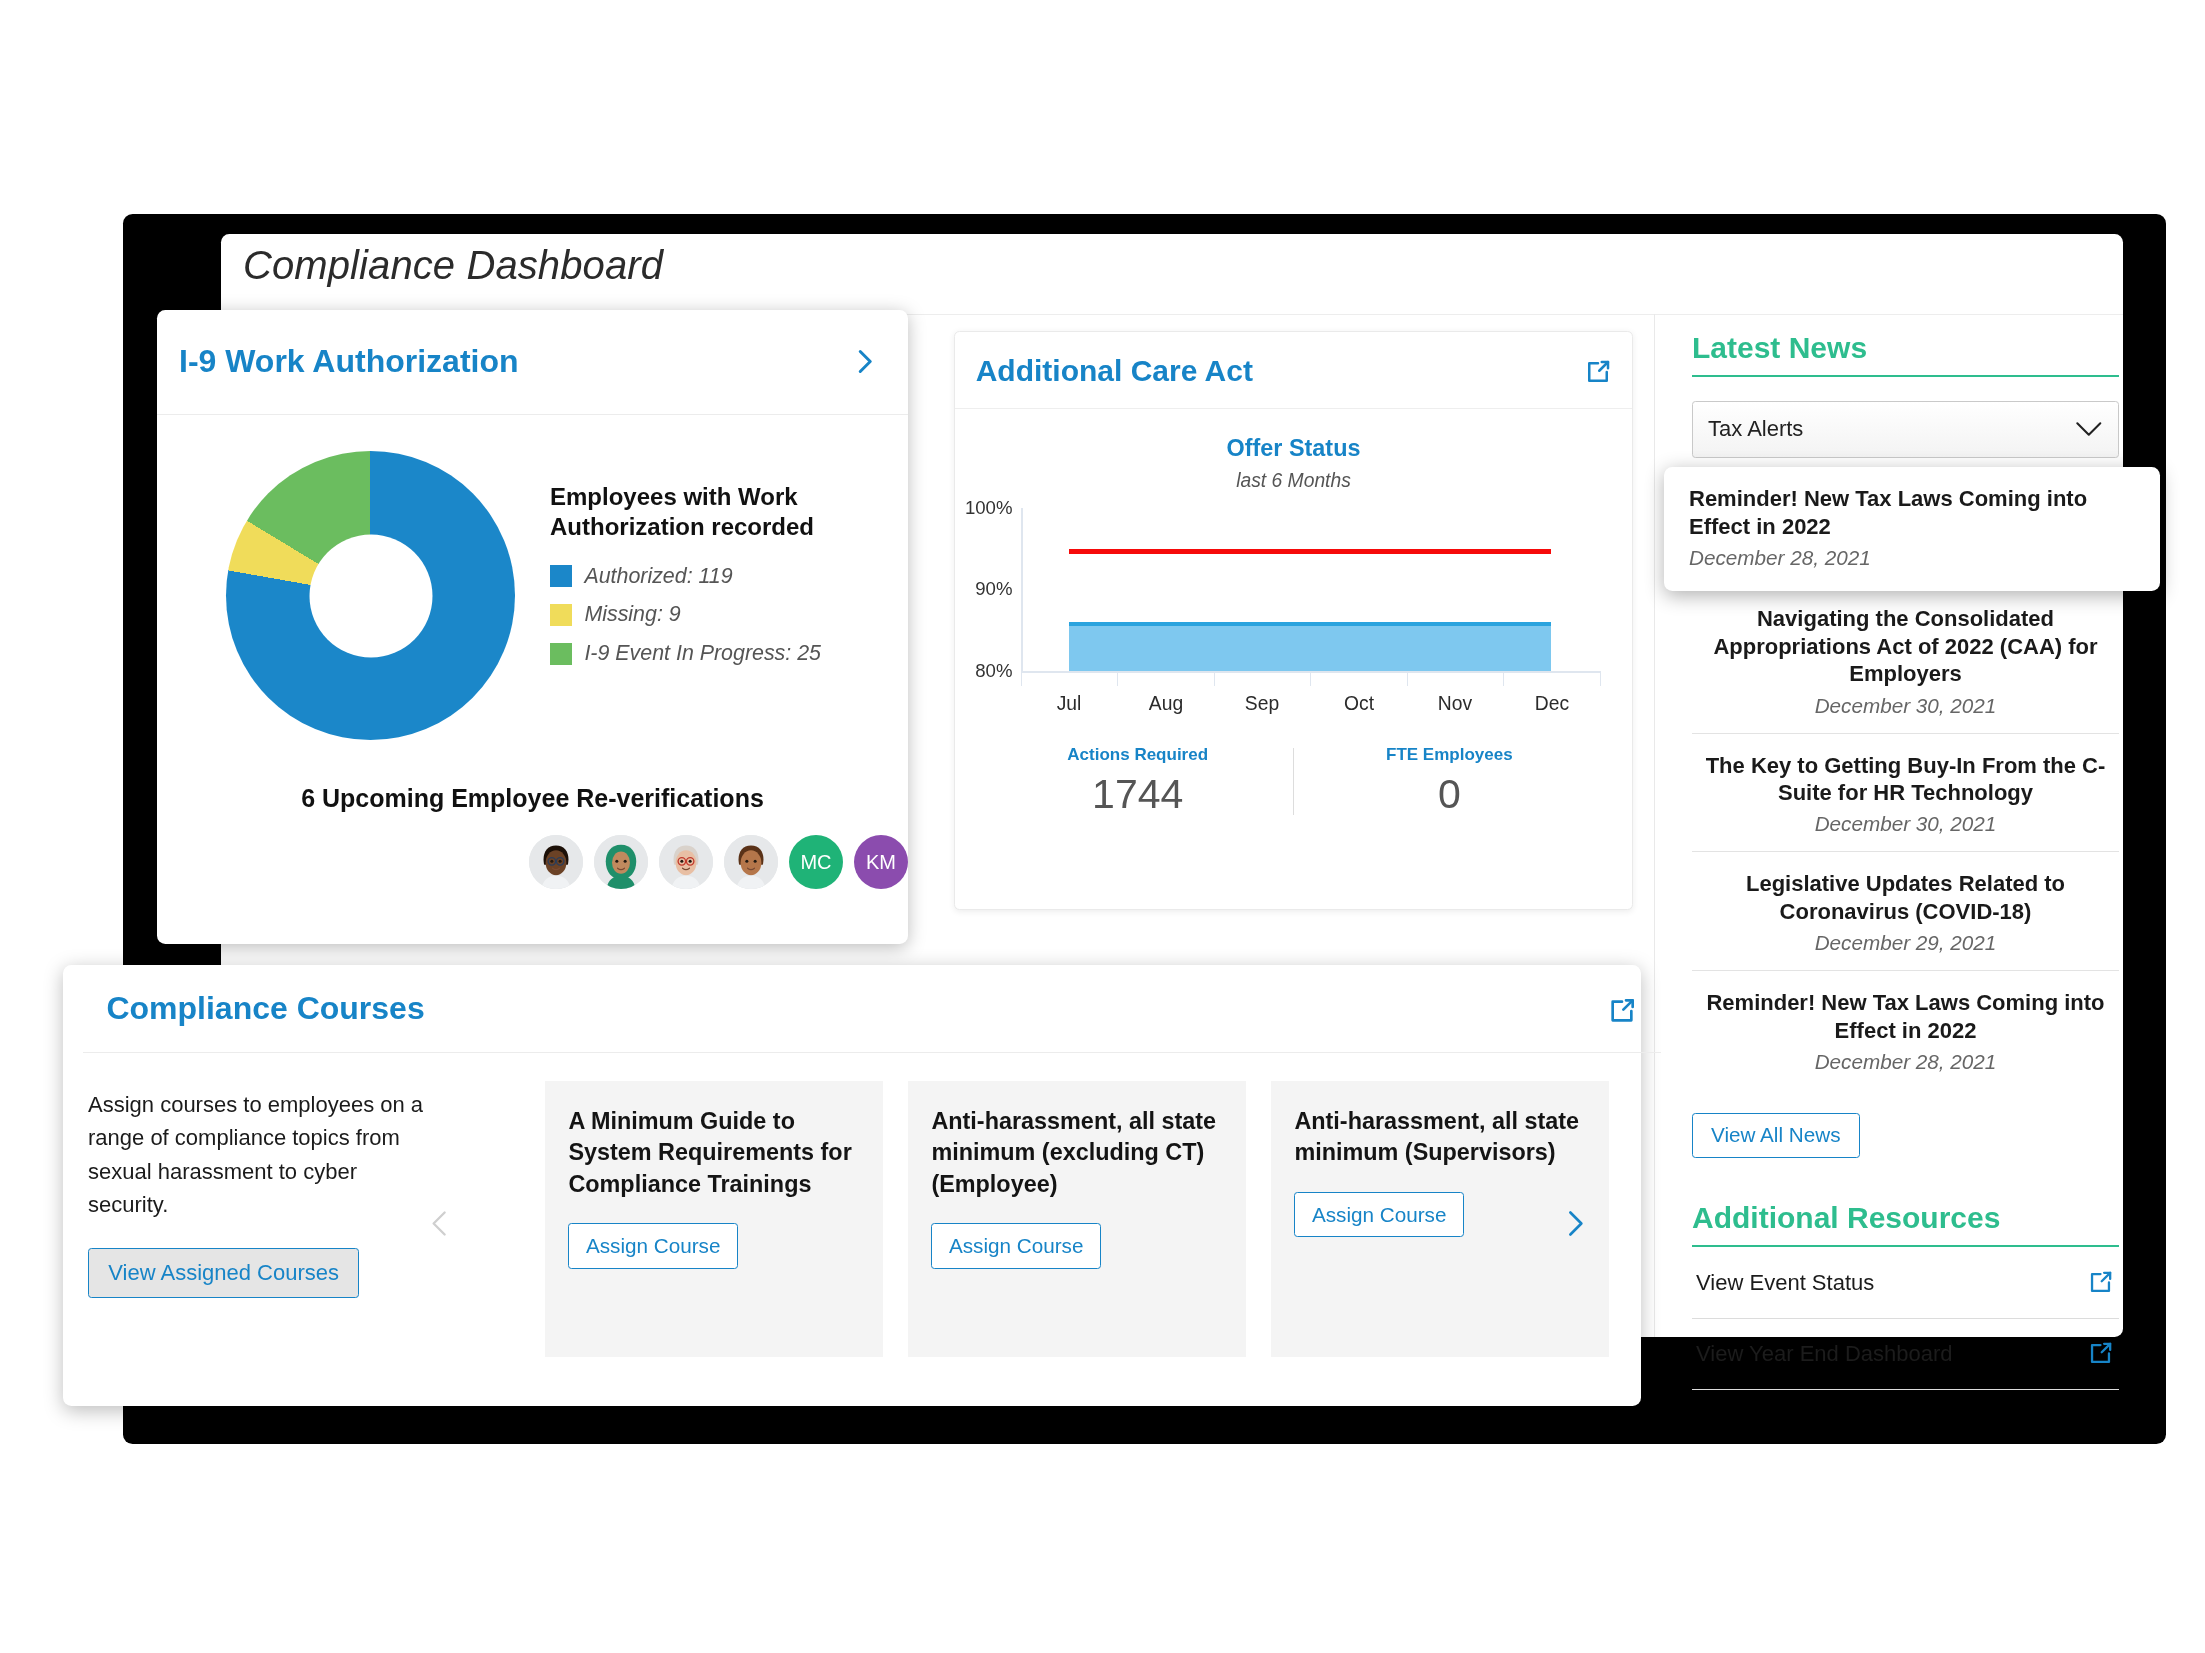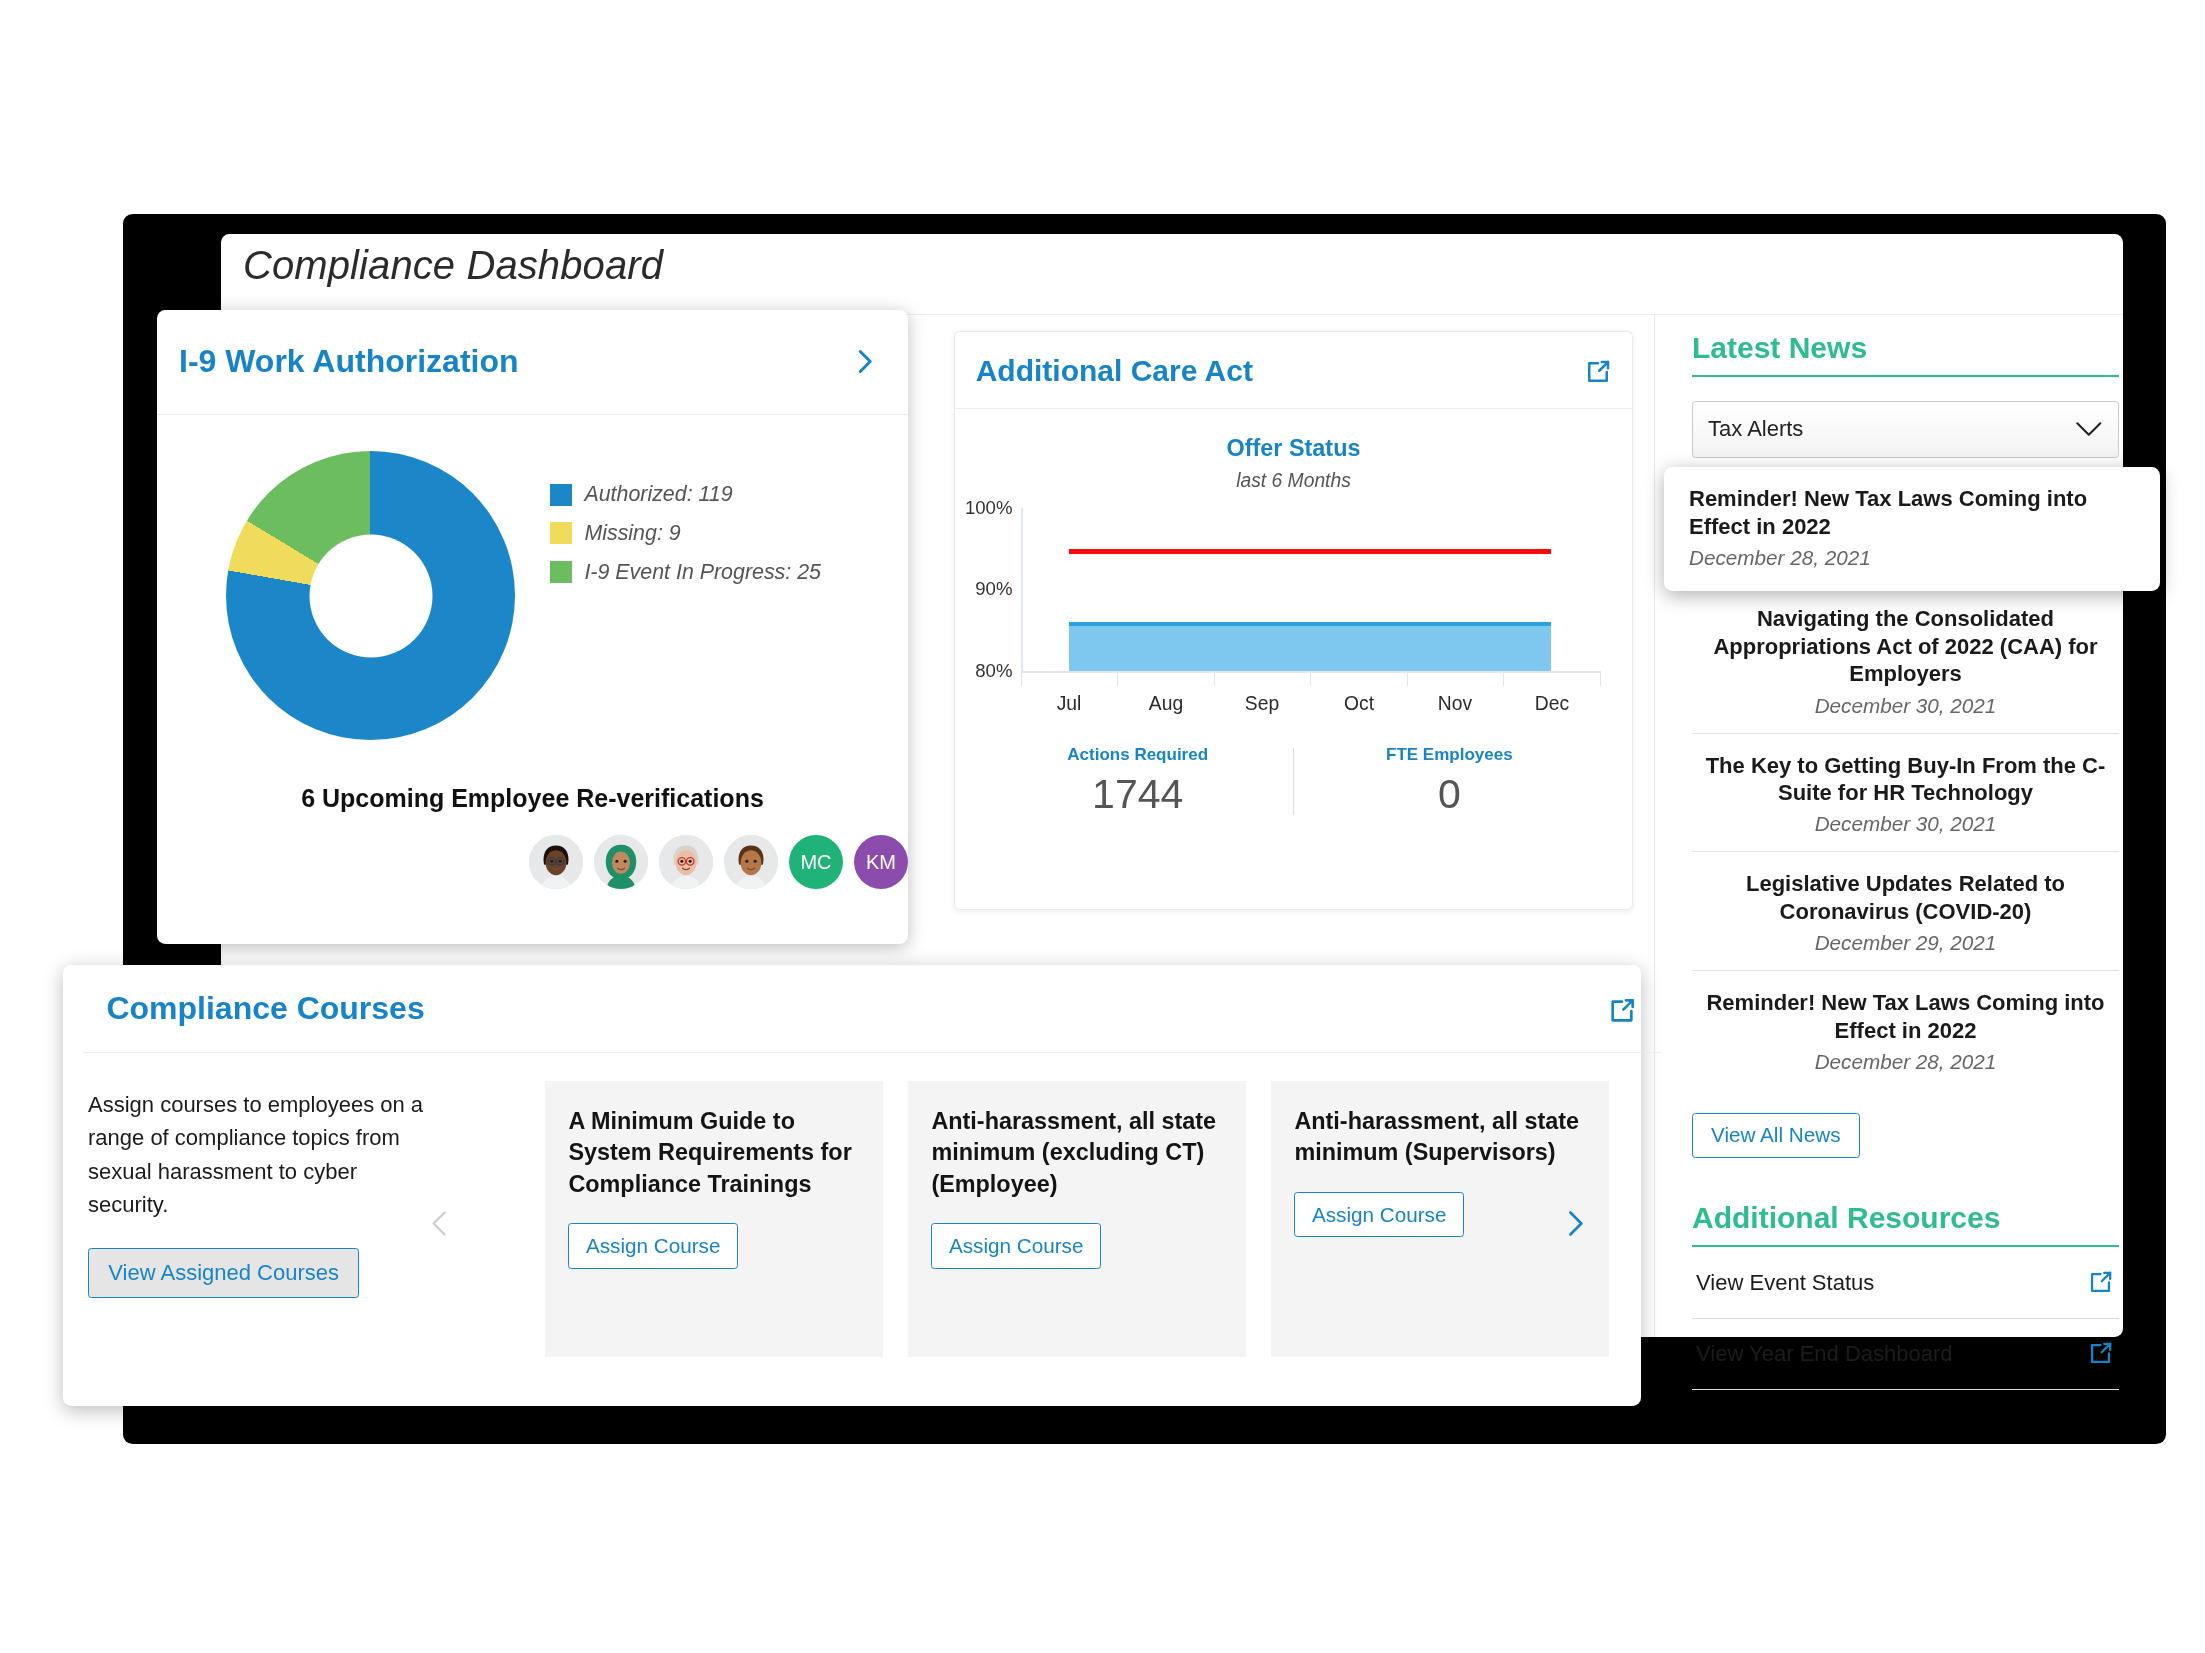--- a/index.html
+++ b/index.html
@@ -334,20 +334,21 @@
             <polyline points="9 4 17 12 9 20"></polyline>
           </svg>
       </div>
     </div>
 
     <div class="donut-wrap">
       <div class="donut" id="donut" style="background: conic-gradient(rgb(27, 135, 201) 0deg, rgb(27, 135, 201) 280deg, rgb(240, 220, 90) 280deg, rgb(240, 220, 90) 301.18deg, rgb(107, 189, 95) 301.18deg, rgb(107, 189, 95) 360deg); position: relative;"></div>
     </div>
 
     <div class="legend-block">
+      <div class="legend-head">Employees with Work Authorization recorded</div>
       <div class="legend-row">
         <span class="legend-swatch" id="sw0" style="background: rgb(27, 135, 201);"></span>
         <span class="legend-label">Authorized: 119</span>
       </div>
       <div class="legend-row">
         <span class="legend-swatch" id="sw1" style="background: rgb(240, 220, 90);"></span>
         <span class="legend-label">Missing: 9</span>
       </div>
       <div class="legend-row">
         <span class="legend-swatch" id="sw2" style="background: rgb(107, 189, 95);"></span>
@@ -490,21 +491,21 @@
       <div class="news-spacer"></div>
       <div class="news-item">
         <div class="news-headline">Navigating the Consolidated Appropriations Act of 2022 (CAA) for Employers</div>
         <div class="news-date">December 30, 2021</div>
       </div>
       <div class="news-item">
         <div class="news-headline">The Key to Getting Buy-In From the C-Suite for HR Technology</div>
         <div class="news-date">December 30, 2021</div>
       </div>
       <div class="news-item">
-        <div class="news-headline">Legislative Updates Related to Coronavirus (COVID-20)</div>
+        <div class="news-headline">Legislative Updates Related to Coronavirus (COVID-18)</div>
         <div class="news-date">December 29, 2021</div>
       </div>
       <div class="news-item">
         <div class="news-headline">Reminder! New Tax Laws Coming into Effect in 2022</div>
         <div class="news-date">December 28, 2021</div>
       </div>
     </div>
 
     <div class="view-all-btn">View All News</div>
 

